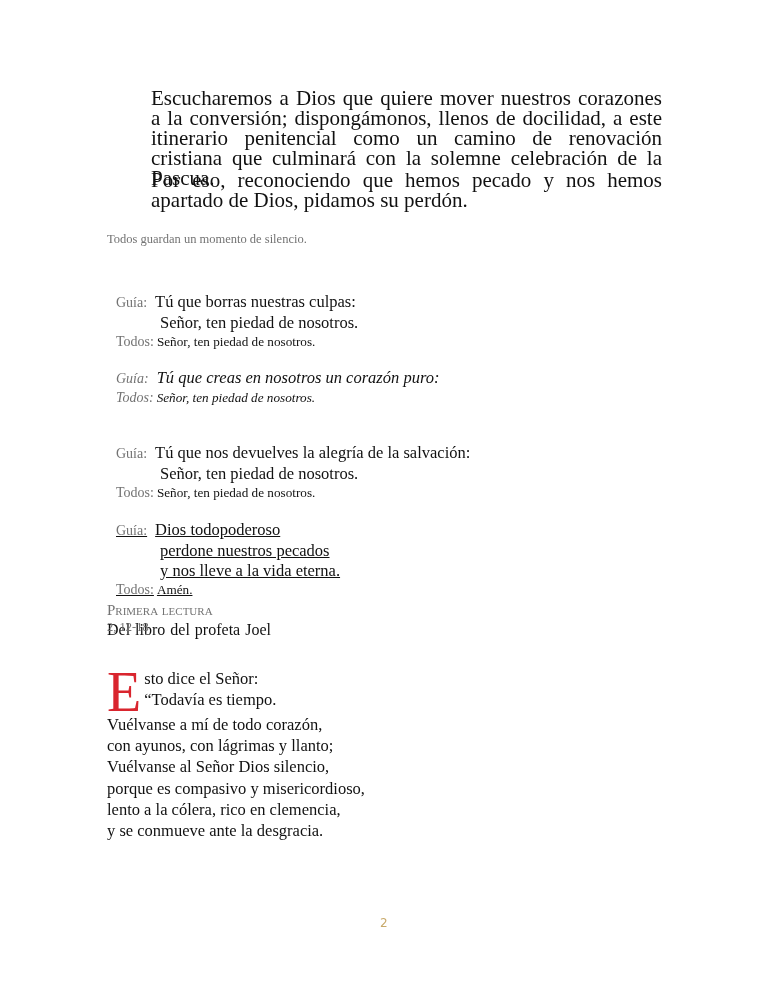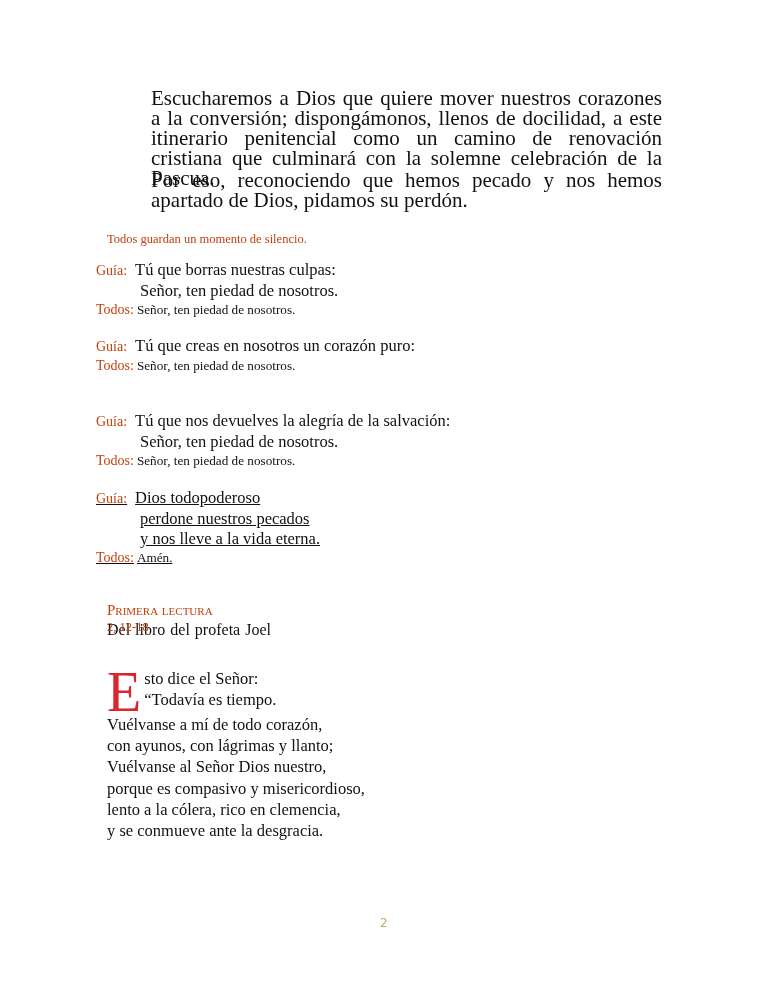--- a/index.html
+++ b/index.html
@@ -1,32 +1,32 @@
 <!DOCTYPE html>
 <html><head>
   <meta charset="utf-8">
   <style>
     html, body { margin: 0; padding: 0; background: #ffffff; }
     body { width: 768px; height: 994px; position: relative; overflow: hidden;
       font-family: "Liberation Serif", serif; color: #111111; }
-    .red { color: #c2410c; }
+    .red { color: #737373; }
     .intro { position: absolute; left: 151px; width: 511px; font-size: 21px; line-height: 20px; text-align: justify; }
     .intro p { margin: 0; }
     #p1 { top: 88px; }
     #p2 { top: 170px; }
     .rubric { position: absolute; left: 107px; top: 232px; font-size: 12.5px; }
-    .block { position: absolute; left: 96px; }
+    .block { position: absolute; left: 116px; margin-top: 32px; }
     .line { white-space: nowrap; }
     .guia-line { font-size: 16.5px; line-height: 20px; }
     .guia-line .lbl { font-size: 14px; margin-right: 8px; }
     .resp-line { font-size: 16.5px; line-height: 20px; padding-left: 44px; }
     .todos-line { font-size: 13.2px; line-height: 17px; }
     .todos-line .lbl { font-size: 14px; margin-right: 3px; }
     #b1 { top: 260px; }
-    #b2 { top: 336px; }
+    #b2 { top: 336px; font-style: italic; }
     #b3 { top: 411px; }
     #b4 { top: 488px; text-decoration: underline; }
     .reading-title { position: absolute; left: 107px; top: 602px; font-size: 15px; line-height: 17px; font-variant: small-caps; }
     .reading-source { position: absolute; left: 107px; top: 620px; font-size: 16px; line-height: 20px; word-spacing: 1px; }
     .reading-ref { position: absolute; left: 107px; top: 620px; font-size: 12.5px; line-height: 14px; }
     .reading-body { position: absolute; left: 107px; top: 668px; font-size: 16.5px; line-height: 21.2px; }
     .dropcap { float: left; font-size: 56px; line-height: 44px; margin: 2px 3px 0 0; color: #d9252e; }
     .page-number { position: absolute; left: 380px; top: 916px; font-size: 12px; color: #c8a96a; font-family: "DejaVu Sans", sans-serif; }
   </style>
 </head>
@@ -84,19 +84,19 @@
 <div class="reading-title red">Primera lectura</div>
 <div class="reading-source">Del  libro del profeta Joel</div>
 <div class="reading-ref red">2, 12-18</div>
 
 <div class="reading-body">
   <span class="dropcap">E</span>
   <div class="line">sto dice el Señor:</div>
   <div class="line">“Todavía es tiempo.</div>
   <div class="line" style="clear:left">Vuélvanse a mí de todo corazón,</div>
   <div class="line">con ayunos, con lágrimas y llanto;</div>
-  <div class="line">Vuélvanse al Señor Dios nuestro,</div>
+  <div class="line">Vuélvanse al Señor Dios silencio,</div>
   <div class="line">porque es compasivo y misericordioso,</div>
   <div class="line">lento a la cólera, rico en clemencia,</div>
   <div class="line">y se conmueve ante la desgracia.</div>
 </div>
 
 <div class="page-number">2</div>
 
 </body></html>

